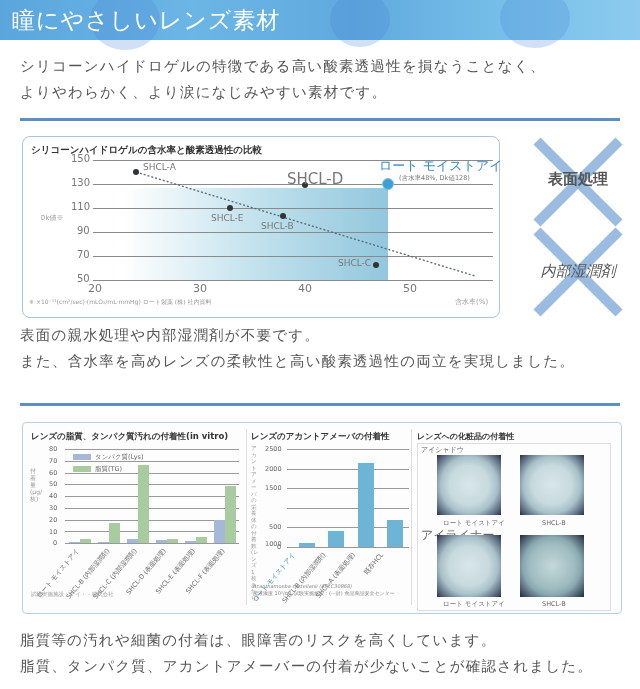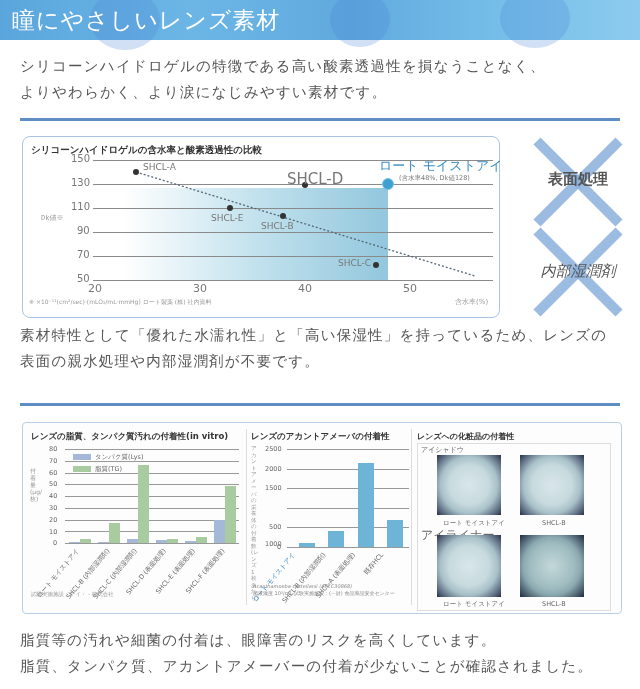--- a/index.html
+++ b/index.html
@@ -103,22 +103,22 @@
   <div class="bar2"></div>
   <div class="lbl" style="top:34px;font-weight:bold;">表面処理</div>
 </div>
 <div class="xmark" style="left:533px;top:226px;">
   <div class="bar1"></div>
   <div class="bar2"></div>
   <div class="lbl" style="top:36px;font-style:italic;">内部湿潤剤</div>
 </div>
 
 <div class="para" style="top:322px;">
-  <div>素材特性として「優れた水濡れ性」と「高い保湿性」を持っているため、レンズの</div>
   <div>表面の親水処理や内部湿潤剤が不要です。</div>
+  <div>また、含水率を高めレンズの柔軟性と高い酸素透過性の両立を実現しました。</div>
 </div>
 <div class="rule" style="top:403px;"></div>
 
 <div class="panel2">
 
   <div class="sub" style="left:4px;width:218px;">
     <div class="chart-title" style="left:4px;top:4px;font-size:8.5px;">レンズの脂質、タンパク質汚れの付着性(in vitro)</div>
     <div class="small" style="left:3px;top:40px;width:8px;white-space:normal;font-size:6px;line-height:7px;">付着量(μg/枚)</div>
 
     <div style="position:absolute;left:38px;top:22px;width:174px;height:94px;">

